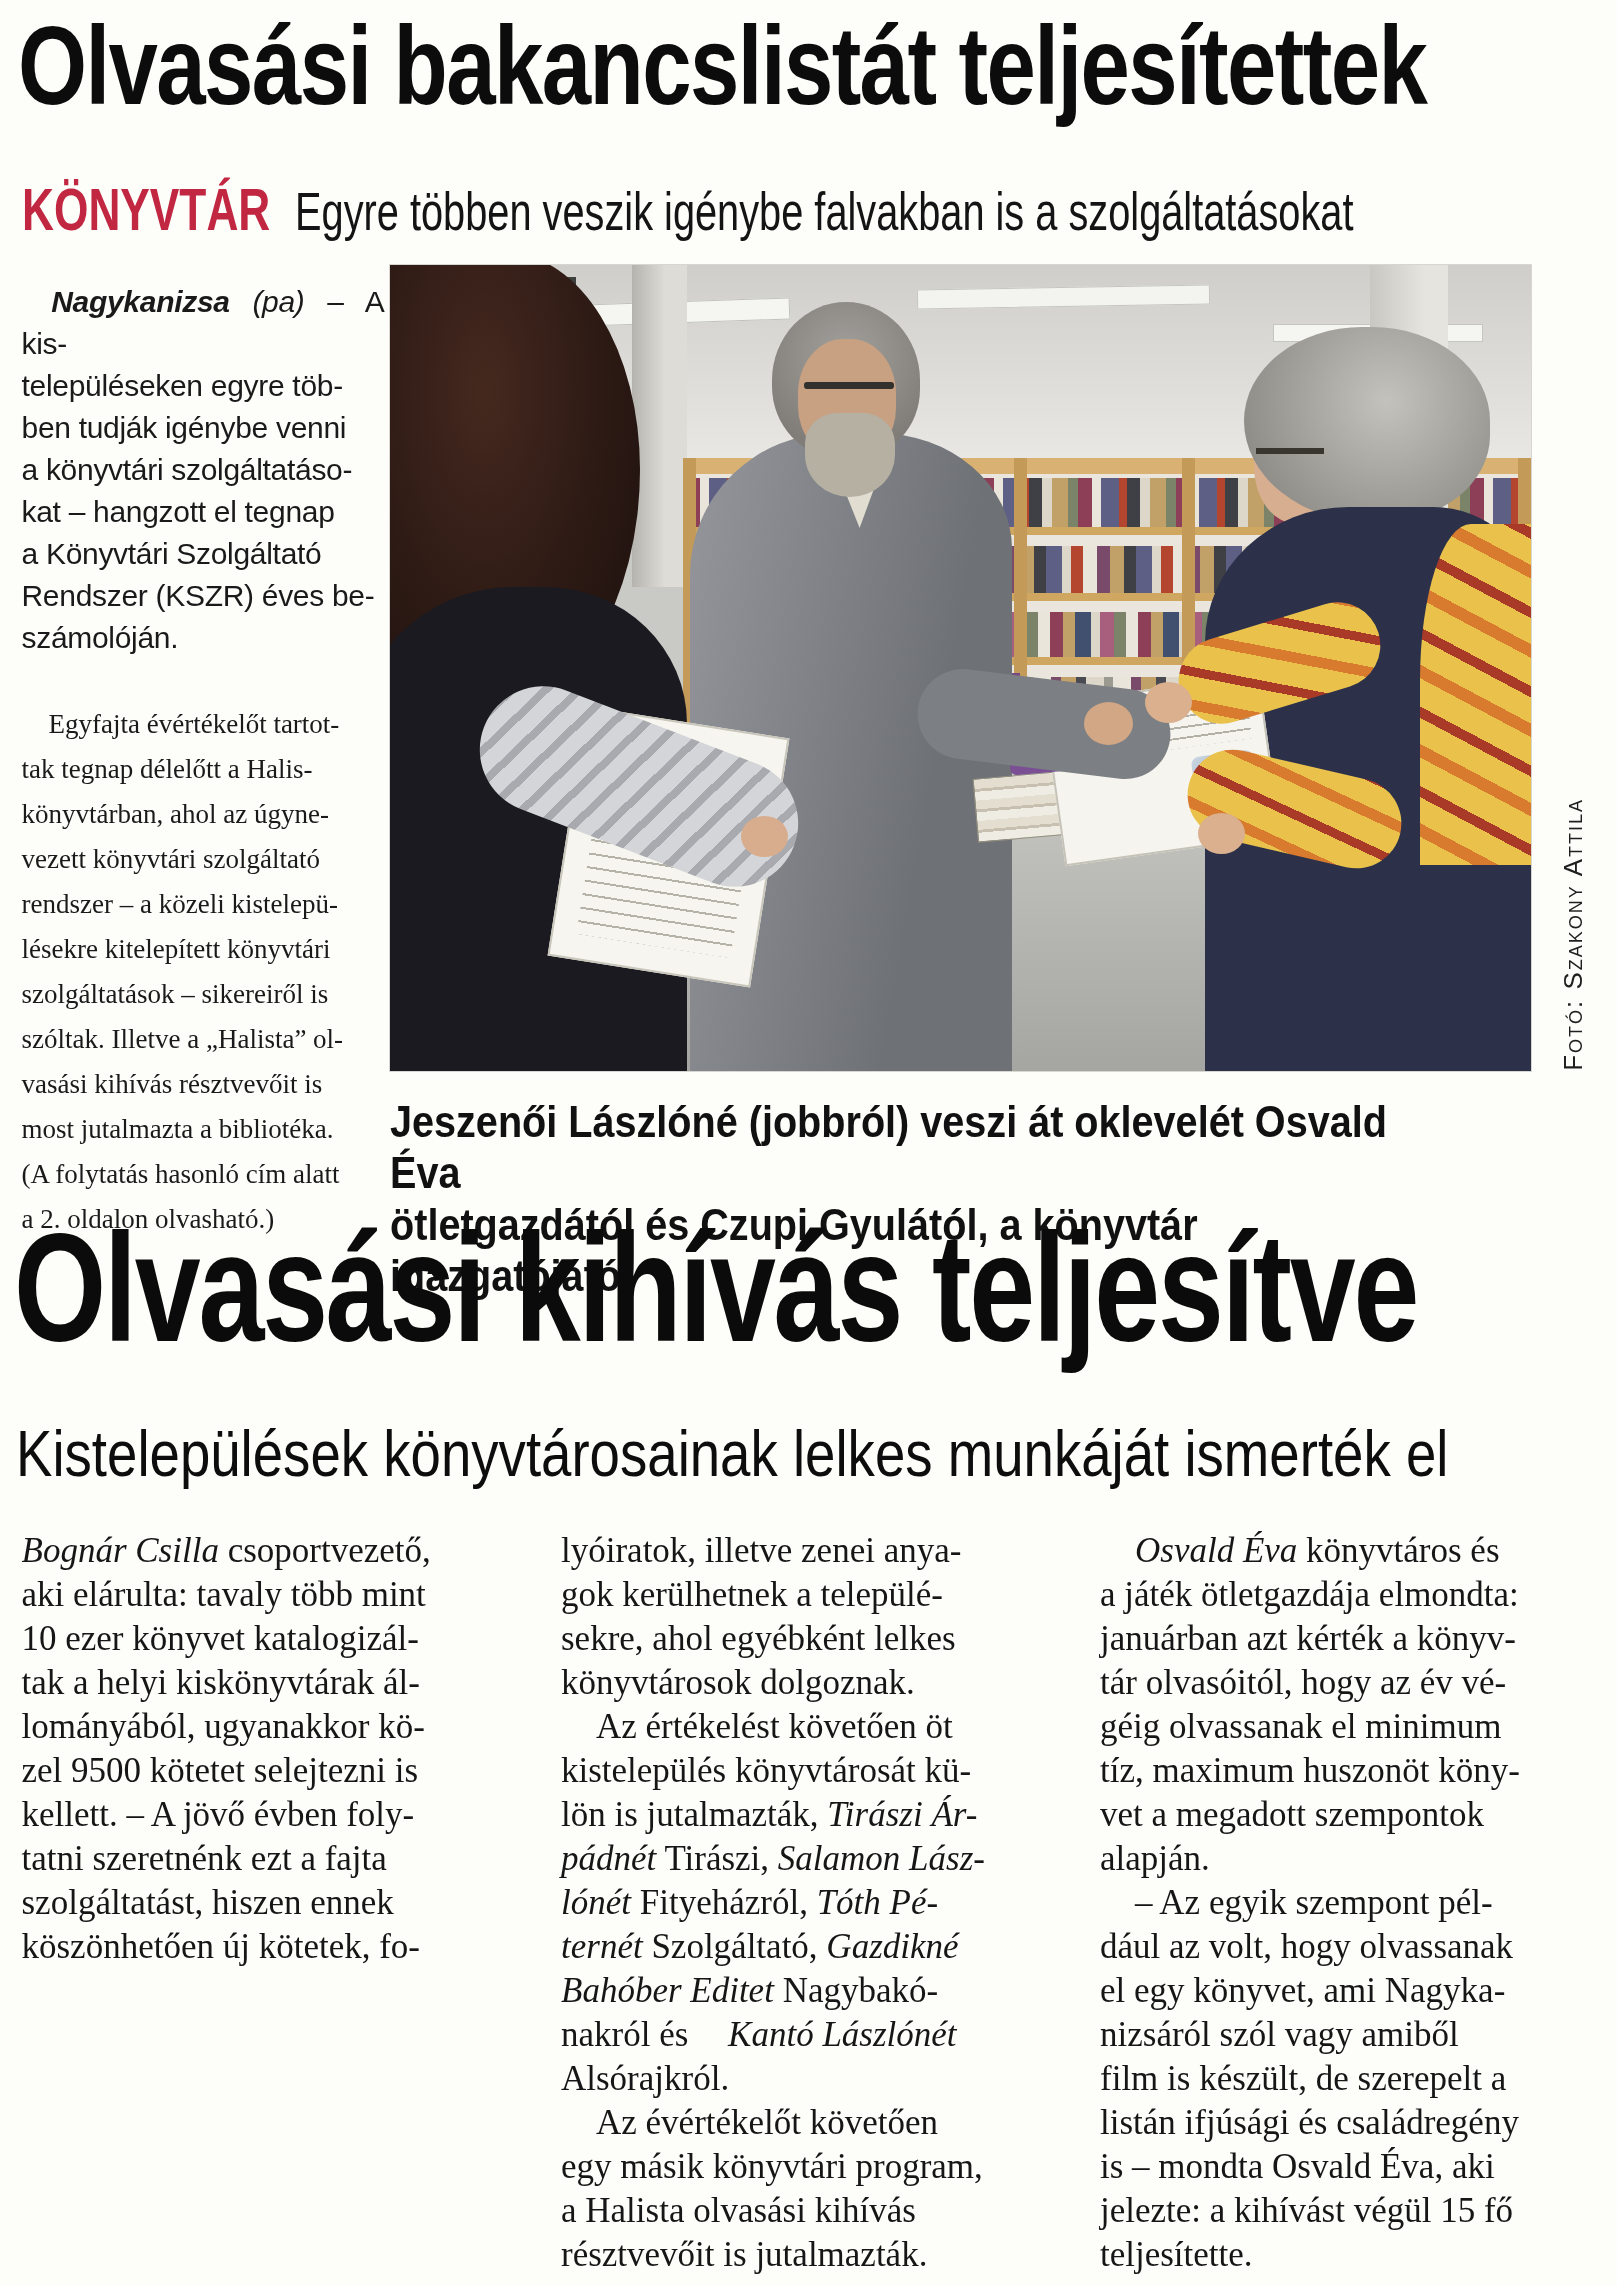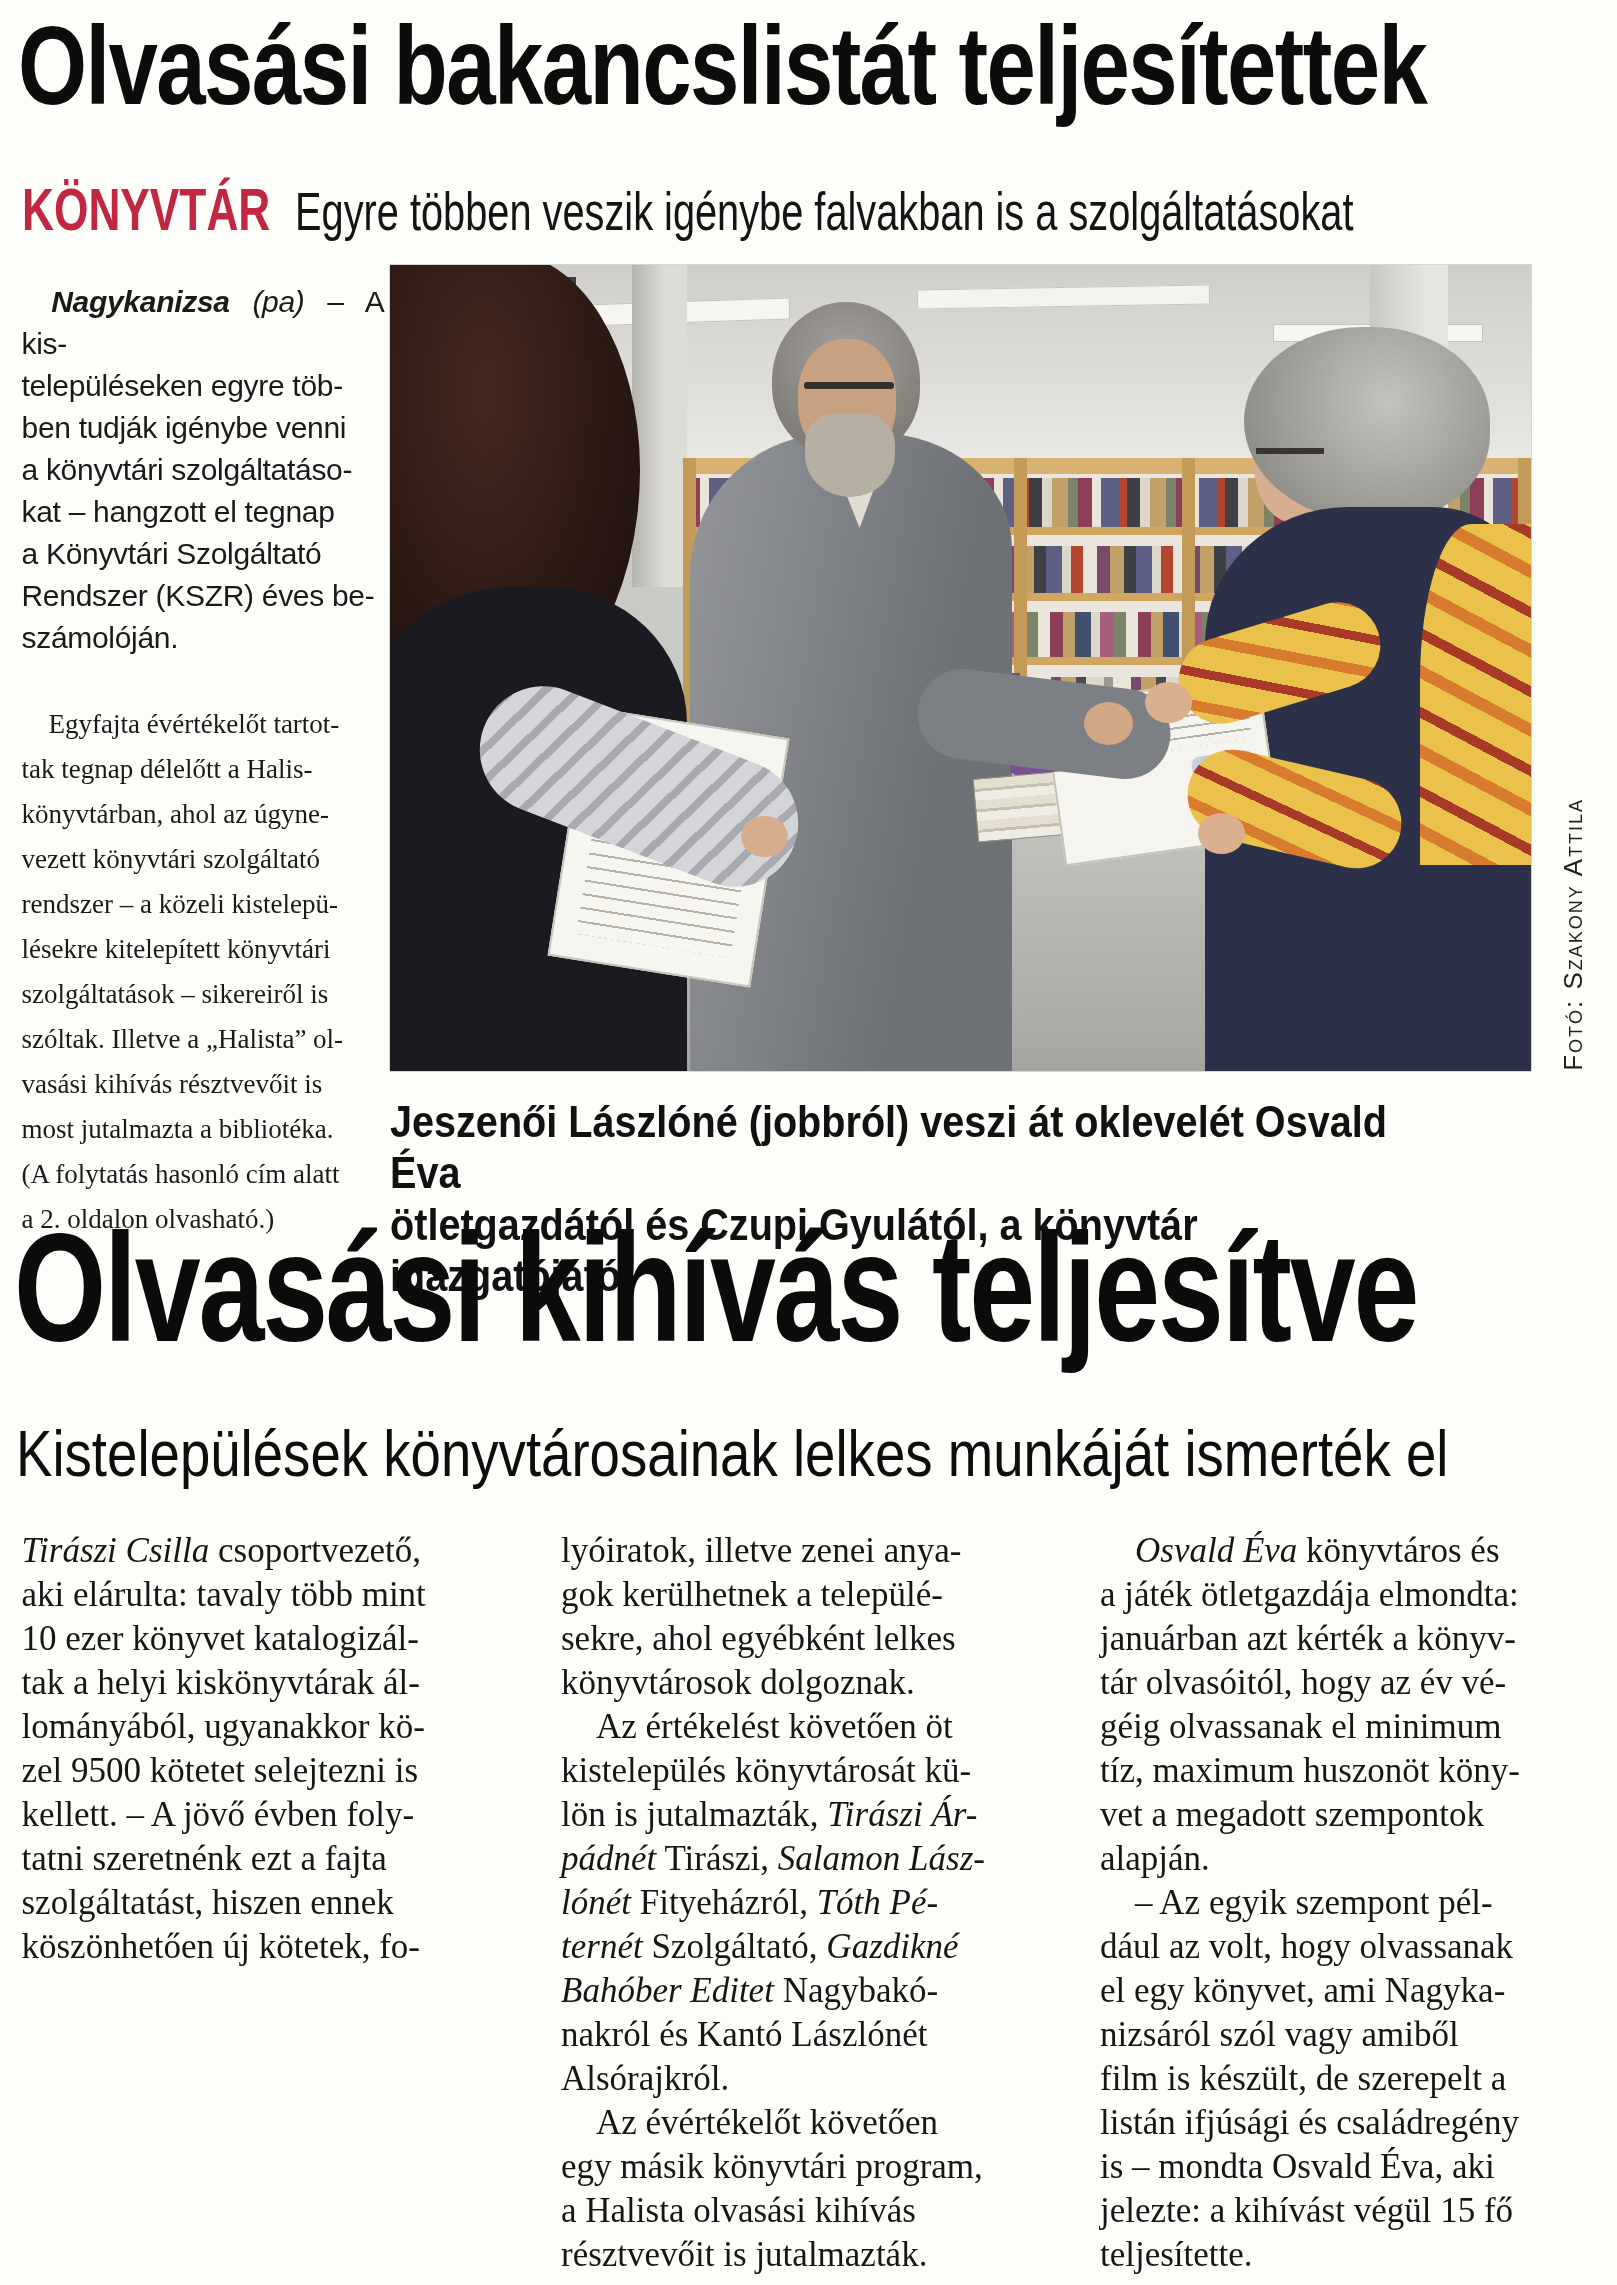--- a/index.html
+++ b/index.html
@@ -222,42 +222,42 @@
   <div class="credit">
     <span class="credit-text">Fotó: Szakony Attila</span>
   </div>
 
   <div class="caption">Jeszenői Lászlóné (jobbról) veszi át oklevelét Osvald Éva
 ötletgazdától és Czupi Gyulától, a könyvtár igazgatójától</div>
 
   <h2 class="headline2">Olvasási kihívás teljesítve</h2>
   <div class="subhead2">Kistelepülések könyvtárosainak lelkes munkáját ismerték el</div>
 
-  <div class="col col1"><span style="font-style: italic;">Tirászi Csilla</span><span> csoportvezető,
+  <div class="col col1"><span style="font-style: italic;">Bognár Csilla</span><span> csoportvezető,
 aki elárulta: tavaly több mint
 10 ezer könyvet katalogizál-
 tak a helyi kiskönyvtárak ál-
 lományából, ugyanakkor kö-
 zel 9500 kötetet selejtezni is
 kellett. – A jövő évben foly-
 tatni szeretnénk ezt a fajta
 szolgáltatást, hiszen ennek
 köszönhetően új kötetek, fo-</span></div>
   <div class="col col2"><span>lyóiratok, illetve zenei anya-
 gok kerülhetnek a települé-
 sekre, ahol egyébként lelkes
 könyvtárosok dolgoznak.
  Az értékelést követően öt
 kistelepülés könyvtárosát kü-
 lön is jutalmazták, </span><span style="font-style: italic;">Tirászi Ár-
 pádnét</span><span> Tirászi, </span><span style="font-style: italic;">Salamon Lász-
 lónét</span><span> Fityeházról, </span><span style="font-style: italic;">Tóth Pé-
 ternét</span><span> Szolgáltató, </span><span style="font-style: italic;">Gazdikné
 Bahóber Editet</span><span> Nagybakó-
-nakról és </span><span style="">Kantó Lászlónét</span><span>
+nakról és </span><span style="font-style: italic; margin-left: 31px;">Kantó Lászlónét</span><span>
 Alsórajkról.
  Az évértékelőt követően
 egy másik könyvtári program,
 a Halista olvasási kihívás
 résztvevőit is jutalmazták.</span></div>
   <div class="col col3"><span> </span><span style="font-style: italic;">Osvald Éva</span><span> könyvtáros és
 a játék ötletgazdája elmondta:
 januárban azt kérték a könyv-
 tár olvasóitól, hogy az év vé-
 géig olvassanak el minimum

